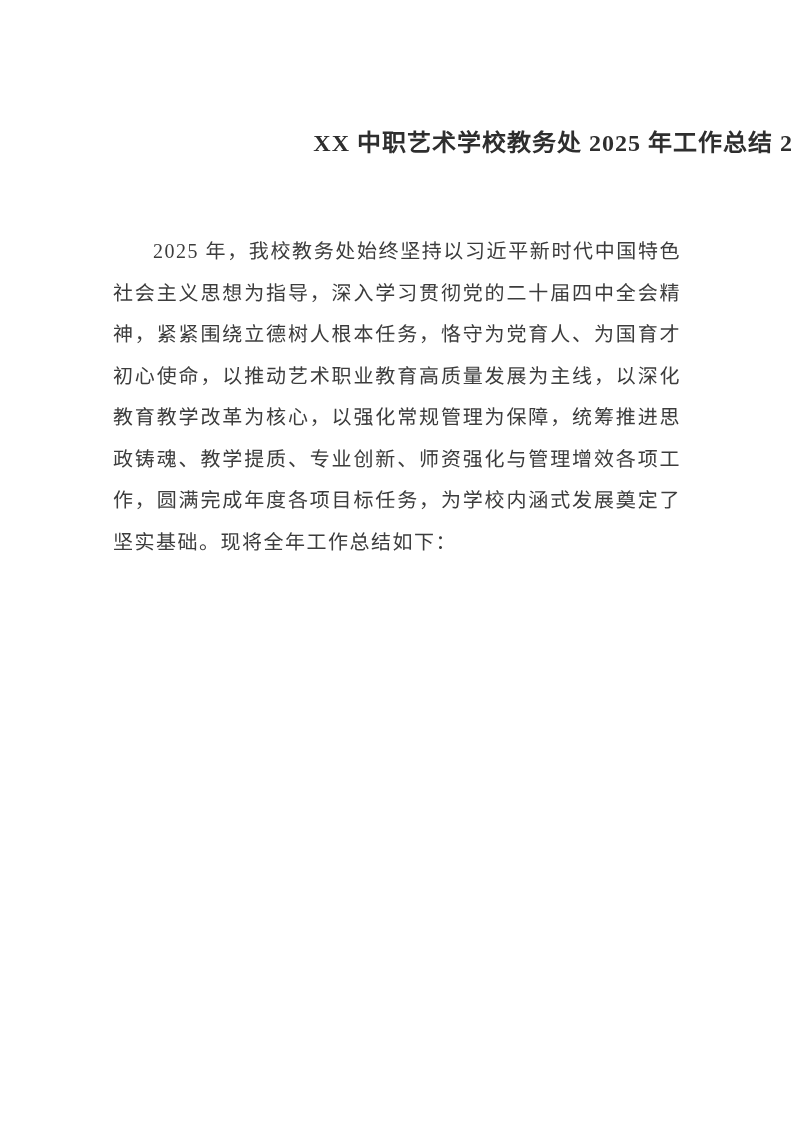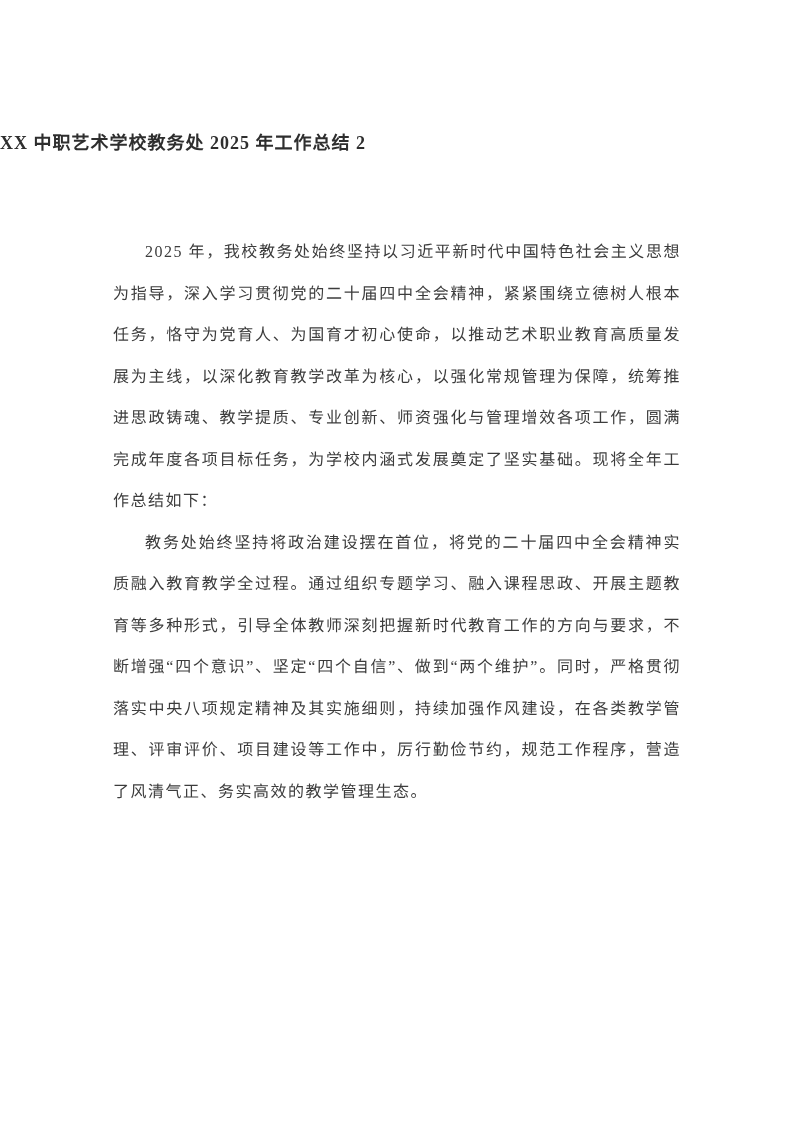--- a/index.html
+++ b/index.html
@@ -12,50 +12,49 @@
     position: relative;
     width: 793px;
     height: 1122px;
     background: #ffffff;
     overflow: hidden;
     font-family: "Liberation Serif", "DejaVu Serif", serif;
   }
   .doc-title {
     margin: 0;
     padding-top: 123px;
-    text-align: left;
-    font-size: 18px;
+    text-align: right;
+    font-size: 24px;
     line-height: 40px;
     font-weight: bold;
     color: #2e2e2e;
     letter-spacing: 1px;
     font-family: "Liberation Serif", "DejaVu Serif", serif;
   }
   .doc-body {
     margin: 68px 112px 0 113px; 
     color: #3c3c3c;
   }
   .para {
     margin: 0;
-    font-size: 16px;
+    font-size: 20px;
     line-height: 41.5px;
     letter-spacing: 1.5px;
     text-align: justify;
     text-indent: 2em;
     word-break: break-all;
   }
   .para.heading {
     margin-top: 41.5px; 
   }
 </style>
 </head>
 <body>
 
 <div class="page">
   <h1 class="doc-title">XX 中职艺术学校教务处 2025 年工作总结 2</h1>
 
   <div class="doc-body">
     <p class="para">2025 年，我校教务处始终坚持以习近平新时代中国特色社会主义思想为指导，深入学习贯彻党的二十届四中全会精神，紧紧围绕立德树人根本任务，恪守为党育人、为国育才初心使命，以推动艺术职业教育高质量发展为主线，以深化教育教学改革为核心，以强化常规管理为保障，统筹推进思政铸魂、教学提质、专业创新、师资强化与管理增效各项工作，圆满完成年度各项目标任务，为学校内涵式发展奠定了坚实基础。现将全年工作总结如下：</p>
 
 
-    <p class="para">教务处始终坚持将政治建设摆在首位，将党的二十届四中全会精神实质融入教育教学全过程。通过组织专题学习、融入课程思政、开展主题教育等多种形式，引导全体教师深刻把握新时代教育工作的方向与要求，不断增强“四个意识”、坚定“四个自信”、做到“两个维护”。同时，严格贯彻落实中央八项规定精神及其实施细则，持续加强作风建设，在各类教学管理、评审评价、项目建设等工作中，厉行勤俭节约，规范工作程序，营造了风清气正、务实高效的教学管理生态。</p>
   </div>
 </div>
 
 </body></html>

